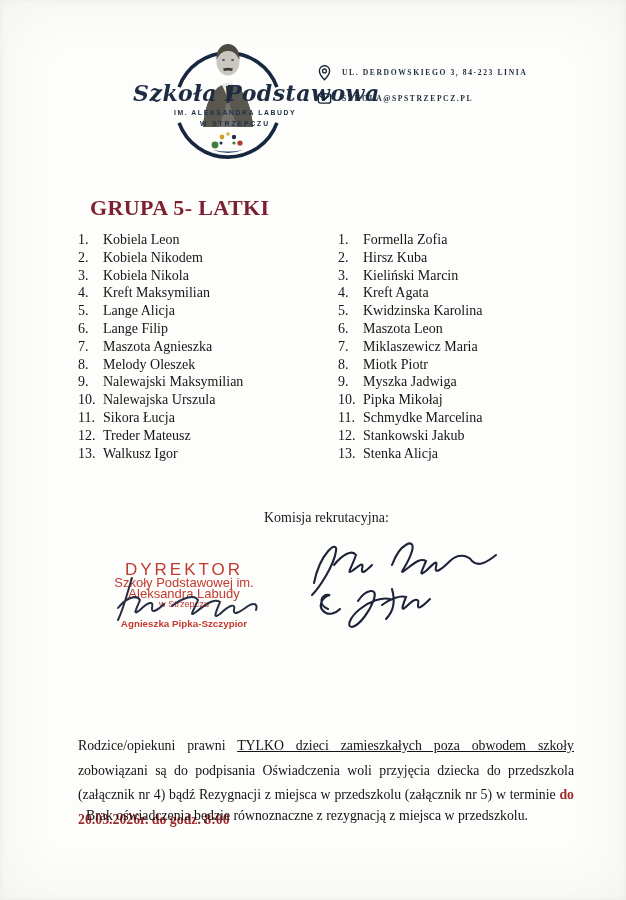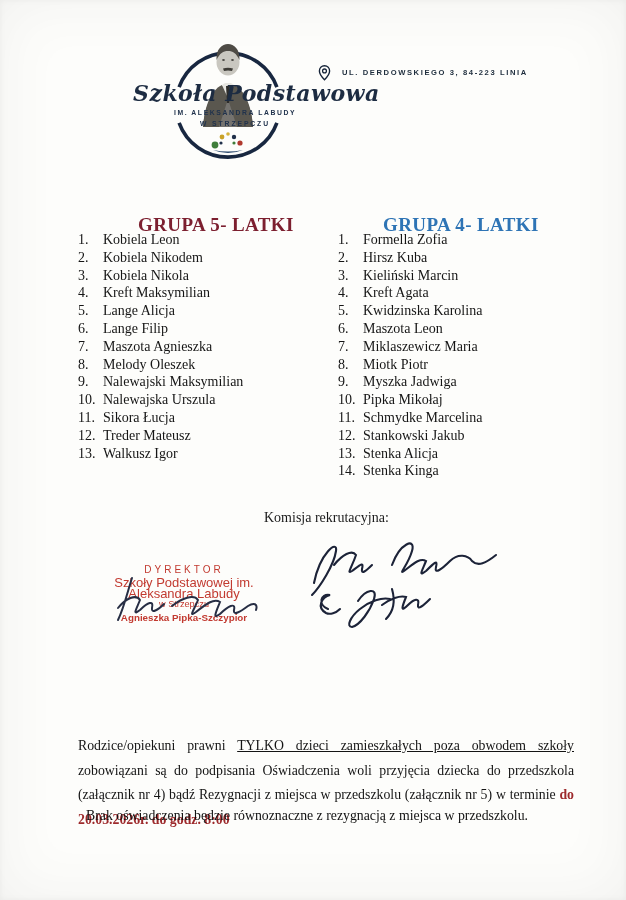--- a/index.html
+++ b/index.html
@@ -17,43 +17,43 @@
     position:absolute;left:-12px;top:44px;width:204px;text-align:center;
     font-family:"DejaVu Serif", serif;font-style:italic;font-weight:bold;
     font-size:22px;color:#1d2c42;letter-spacing:.5px;white-space:nowrap;
   }
   .patron{position:absolute;width:180px;text-align:center;
     font-family:"Liberation Sans", sans-serif;font-weight:bold;color:#20324c;}
   .patron.l1{top:73px;font-size:6.8px;letter-spacing:1.6px;}
   .patron.l2{top:84px;font-size:6.8px;letter-spacing:1.9px;}
   .emblem{position:absolute;left:62px;top:95px;}
   
-  .contact{position:absolute;left:316px;top:64px;font-family:Liberation Sans, sans-serif;}
+  .contact{position:absolute;left:316px;top:64px;font-family:Liberation Serif, serif;}
   .c-row{display:flex;align-items:center;height:16px;margin-bottom:10px;}
   .c-ic{width:17px;height:17px;margin-right:9px;flex:0 0 auto;}
   .c-tx{font-size:7.6px;font-weight:bold;letter-spacing:1.6px;color:#1d2c3c;}
   
-  .grp-title{position:absolute;top:214px;font-size:19px;font-weight:bold;letter-spacing:.4px;margin-left:48px;}
+  .grp-title{position:absolute;top:195px;font-size:22px;font-weight:bold;letter-spacing:.4px;}
   .grp-title.g5{left:90px;color:#7c1f2f;}
   .grp-title.g4{left:335px;color:#2e74b5;}
   .grp-list{position:absolute;top:231px;margin:0;padding:0;list-style:none;
     font-size:14px;line-height:17.8px;color:#151515;}
   .grp-list.g5{left:78px;}
   .grp-list.g4{left:338px;}
   .grp-list li{display:flex;}
   .grp-list .num{width:25px;flex:0 0 auto;}
   
   .komisja{position:absolute;left:264px;top:510px;font-size:14px;text-align:center;}
   .sigs{position:absolute;left:300px;top:531px;}
   .stamp{position:absolute;left:90px;top:562px;width:188px;text-align:center;
     font-family:"Liberation Sans", sans-serif;color:#c23a30;}
-  .stamp .s1{font-size:10px;letter-spacing:3px;line-height:15px;}
+  .stamp .s1{font-size:17px;letter-spacing:3px;line-height:15px;}
   .stamp .s2{font-size:13px;line-height:11px;}
   .stamp .s3{font-size:9.2px;line-height:11px;}
-  .stamp .s4{font-size:9.8px;font-weight:bold;line-height:12px;margin-top:2px;}
+  .stamp .s4{font-size:9.8px;font-weight:bold;line-height:12px;margin-top:8px;}
   .stamp-sig{position:absolute;left:98px;top:568px;}
   
   .foot-p{position:absolute;left:78px;top:720px;width:496px;font-size:13.8px;
     line-height:24.8px;text-align:justify;color:#141414;}
   .foot-p .u{text-decoration:underline;}
   .foot-p .it{}
   .foot-p .red{color:#9d2a2c;font-weight:bold;}
   .foot-b{position:absolute;left:86px;top:794px;width:496px;font-size:13.8px;
     font-weight:normal;color:#111;}
 </style>
@@ -95,24 +95,30 @@
   </div>
 
   <div class="contact">
     <div class="c-row">
       <svg class="c-ic" viewBox="0 0 16 16">
         <path d="M8,1.6 C5.2,1.6 3.2,3.8 3.2,6.6 C3.2,10 8,14.8 8,14.8 C8,14.8 12.8,10 12.8,6.6 C12.8,3.8 10.8,1.6 8,1.6 Z" fill="none" stroke="#152338" stroke-width="1.3"></path>
         <circle cx="8" cy="6.5" r="1.8" fill="none" stroke="#152338" stroke-width="1.2"></circle>
       </svg>
       <span class="c-tx">UL. DERDOWSKIEGO 3, 84-223 LINIA</span>
     </div>
+    <div class="c-row">
+      <svg class="c-ic" viewBox="0 0 16 16">
+        <rect x="2.2" y="3.6" width="11.6" height="8.8" rx="2" fill="none" stroke="#152338" stroke-width="1.3"></rect>
+        <path d="M3.4,5.2 L8,9 L12.6,5.2" fill="none" stroke="#152338" stroke-width="1.2"></path>
+      </svg>
+      <span class="c-tx">SZKOLA@SPSTRZEPCZ.PL</span>
+    </div>
   </div>
 
   <div class="grp-title g5">GRUPA 5- LATKI</div>
-  <div class="grp-title g4">GRUPA 4- LATKI</div>
 
   <ol class="grp-list g5">
       <li>
       <span class="num">1.</span>
       <span class="nm">Kobiela Leon</span>
     </li>
       <li>
       <span class="num">2.</span>
       <span class="nm">Kobiela Nikodem</span>
     </li>
@@ -206,24 +212,20 @@
       <span class="num">11.</span>
       <span class="nm">Schmydke Marcelina</span>
     </li>
       <li>
       <span class="num">12.</span>
       <span class="nm">Stankowski Jakub</span>
     </li>
       <li>
       <span class="num">13.</span>
       <span class="nm">Stenka Alicja</span>
-    </li>
-      <li>
-      <span class="num">14.</span>
-      <span class="nm">Stenka Kinga</span>
     </li>
     </ol>
 
   <div class="komisja">Komisja rekrutacyjna:</div>
 
   <svg class="sigs" width="228" height="98" viewBox="0 0 228 98">
     <g fill="none" stroke="#1c2338" stroke-width="2.1" stroke-linecap="round">
       <path d="M14,52 C20,22 38,8 36,20 C34,34 20,56 12,64 M34,34 C42,24 52,18 56,24 C52,36 46,44 52,40 C60,34 64,30 62,38 C61,44 66,40 72,34"></path>
       <path d="M92,34 C100,12 116,6 112,20 C108,34 98,44 104,40 C112,34 120,26 126,30 C122,40 118,46 126,40 C134,32 138,28 136,36 C134,44 142,38 150,30 C158,22 168,24 172,30 C178,36 186,32 196,24"></path>
     </g>

